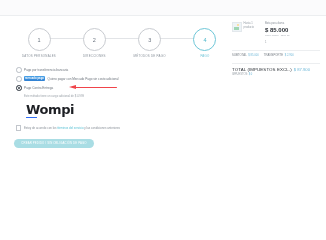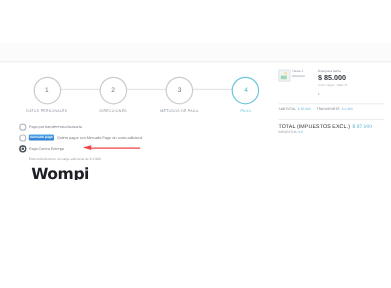--- a/index.html
+++ b/index.html
@@ -3,21 +3,21 @@
 <meta charset="utf-8">
 <style>
   html,body{margin:0;padding:0;}
   body{
     width:326px;height:150px;overflow:hidden;
     background:#ffffff;
     font-family:"Liberation Sans",sans-serif;
     color:#5a6570;
     -webkit-font-smoothing:antialiased;
   }
-  .page{position:relative;width:326px;height:150px;background:#fff;margin-top:36px;}
+  .page{position:relative;width:326px;height:150px;background:#fff;}
 
   
   .topbar{height:15px;background:#fbfbfc;border-bottom:1px solid #eceef0;}
 
   
   .body{display:flex;padding:0;}
   .left{width:228px;padding:8px 0 0 14px;box-sizing:border-box;}
   .right{width:98px;padding:6px 6px 0 4px;box-sizing:border-box;}
 
   

